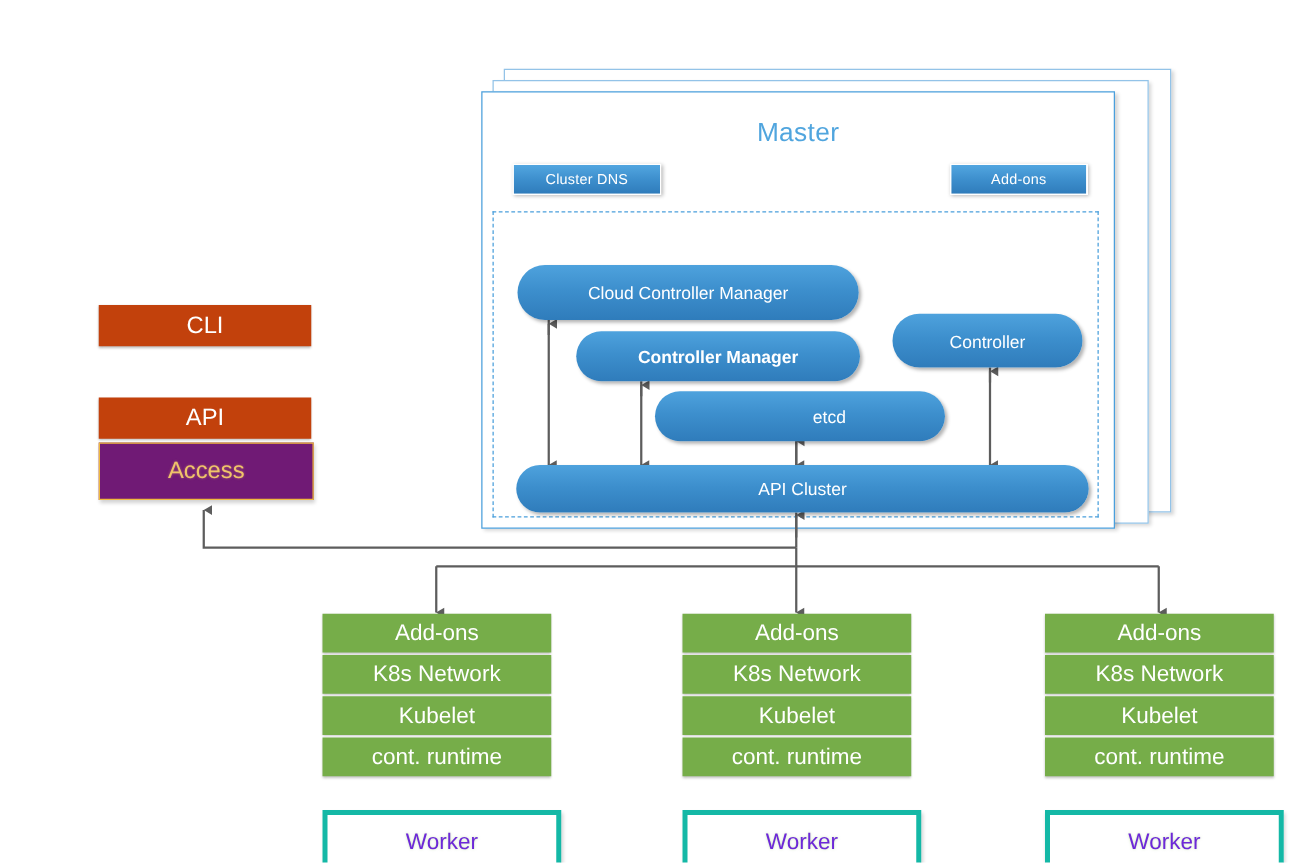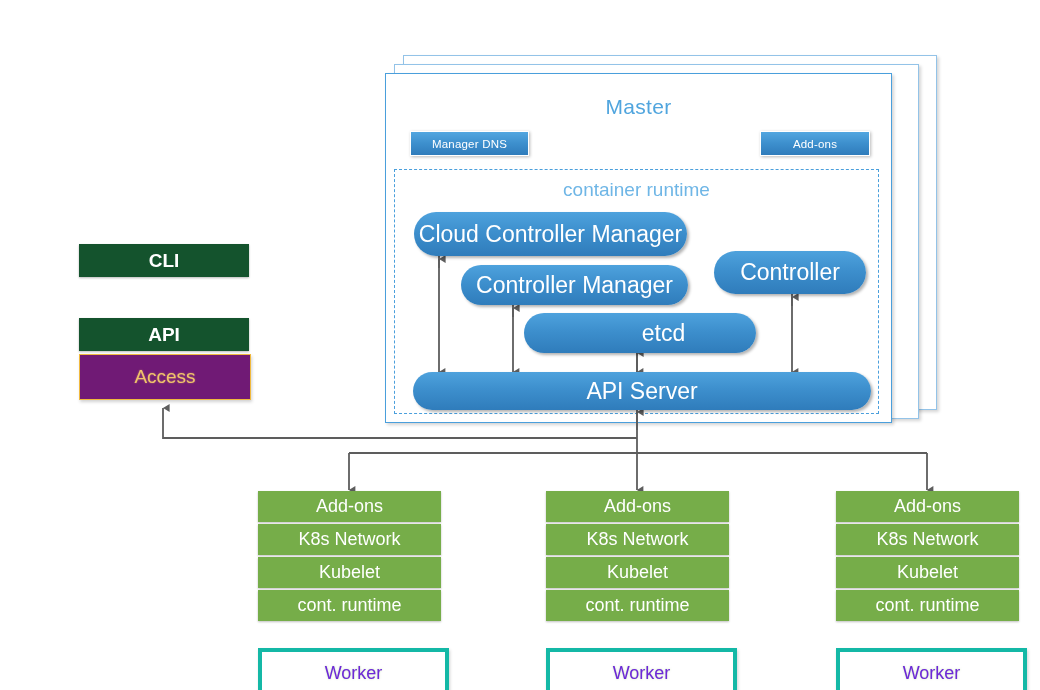--- a/index.html
+++ b/index.html
@@ -44,44 +44,43 @@
   }
 
   
   .blue-box{
     background:linear-gradient(to bottom,#4ea2dd 0%,#3d8fcd 45%,#2f7cbb 100%);
     color:#ffffff;
     display:flex;align-items:center;justify-content:center;
     text-align:right;
     box-shadow:2px 2px 3px rgba(0,0,0,.3);
     white-space:nowrap;
-    font-size:23px;
+    font-size:14px;
     border-radius:22px;
   }
   .blue-chip{
     background:linear-gradient(to bottom,#52a6e0 0%,#3d8fcd 50%,#2f7cbb 100%);
     color:#ffffff;
     border:1px solid #ffffff;
     display:flex;align-items:center;justify-content:center;
     box-shadow:1px 1px 3px rgba(0,0,0,.28);
     font-size:11.5px;
     letter-spacing:.2px;
     white-space:nowrap;
   }
 
   
   .access-wrap{}
   .orange-bar{
-    background:#14532d;
+    background:#c2410c;
     color:#ffffff;
     display:flex;align-items:center;justify-content:center;
     font-size:19px;
     white-space:nowrap;
     box-shadow:0 1px 2px rgba(0,0,0,.28);
-    font-weight:bold;
   }
   .orange-foot{
     background:#701a75;
     border:1px solid #f0b93e;
     color:#f0c46a;
     display:flex;align-items:center;justify-content:center;
     font-size:19px;
     white-space:nowrap;
     box-shadow:1px 2px 3px rgba(0,0,0,.18);
     text-shadow:0 0 2px rgba(240,196,106,.5);
@@ -113,25 +112,24 @@
 <body>
 
 <div id="stage">
 
   <div class="abs master-card" style="left:403px;top:45px;width:534px;height:355px;"></div>
   <div class="abs master-card" style="left:394px;top:54px;width:525px;height:355px;"></div>
   <div class="abs master-card front" style="left:385px;top:63px;width:507px;height:350px;"></div>
 
   <div class="abs master-title" style="left:385px;top:83px;width:507px;height:28px;line-height:28px;">Master</div>
 
-  <div class="abs blue-chip" style="left:410px;top:121px;width:119px;height:25px;">Manager DNS</div>
+  <div class="abs blue-chip" style="left:410px;top:121px;width:119px;height:25px;">Cluster DNS</div>
   <div class="abs blue-chip" style="left:760px;top:121px;width:110px;height:25px;">Add-ons</div>
 
   <div class="abs runtime-box" style="left:394px;top:159px;width:485px;height:245px;"></div>
-  <div class="abs runtime-title" style="left:394px;top:167px;width:485px;height:26px;line-height:26px;">container runtime</div>
 
   <svg class="overlay" viewBox="0 0 1040 690">
     <defs>
       <marker id="arrowDown" markerWidth="9" markerHeight="9" refX="4.5" refY="7.6" orient="auto" markerUnits="userSpaceOnUse">
         <path d="M0.6,1.2 L4.5,7.8 L8.4,1.2 Z" fill="#5d5d5d"></path>
       </marker>
       <marker id="arrowUp" markerWidth="9" markerHeight="9" refX="4.5" refY="1.2" orient="auto" markerUnits="userSpaceOnUse">
         <path d="M0.6,7.8 L4.5,1.2 L8.4,7.8 Z" fill="#5d5d5d"></path>
       </marker>
     </defs>
@@ -163,27 +161,27 @@
       <path d="M349,443 L349,480" marker-end="url(#arrowDown)"></path>
 
       <path d="M637,443 L637,480" marker-end="url(#arrowDown)"></path>
 
       <path d="M927,443 L927,480" marker-end="url(#arrowDown)"></path>
     </g>
   </svg>
 
   <div class="abs blue-box" style="left:414px;top:202px;width:273px;height:44px;">Cloud Controller Manager</div>
 
-  <div class="abs blue-box" style="left:461px;top:255px;width:227px;height:40px;">Controller Manager</div>
+  <div class="abs blue-box" style="left:461px;top:255px;width:227px;height:40px;font-weight:bold;">Controller Manager</div>
 
   <div class="abs blue-box" style="left:524px;top:303px;width:232px;height:40px;padding-left:47px;">etcd</div>
 
   <div class="abs blue-box" style="left:714px;top:241px;width:152px;height:43px;">Controller</div>
 
-  <div class="abs blue-box" style="left:413px;top:362px;width:458px;height:38px;">API Server</div>
+  <div class="abs blue-box" style="left:413px;top:362px;width:458px;height:38px;">API Cluster</div>
 
   <div class="abs access-wrap" style="left:79px;top:234px;width:170px;height:164px;">
     <div class="orange-bar" style="position:absolute;left:0;top:0;width:170px;height:33px;">CLI</div>
     <div class="orange-bar" style="position:absolute;left:0;top:74px;width:170px;height:33px;text-align:center;">API</div>
     <div class="orange-foot" style="position:absolute;left:0;top:110px;width:170px;height:44px;">Access</div>
   </div>
 
   <div class="abs" style="left:258px;top:481px;width:183px;height:177px;">
     <div class="green-bar" style="position:absolute;left:0;top:0;width:183px;height:31px;">Add-ons</div>
     <div class="green-bar" style="position:absolute;left:0;top:33px;width:183px;height:31px;">K8s Network</div>

